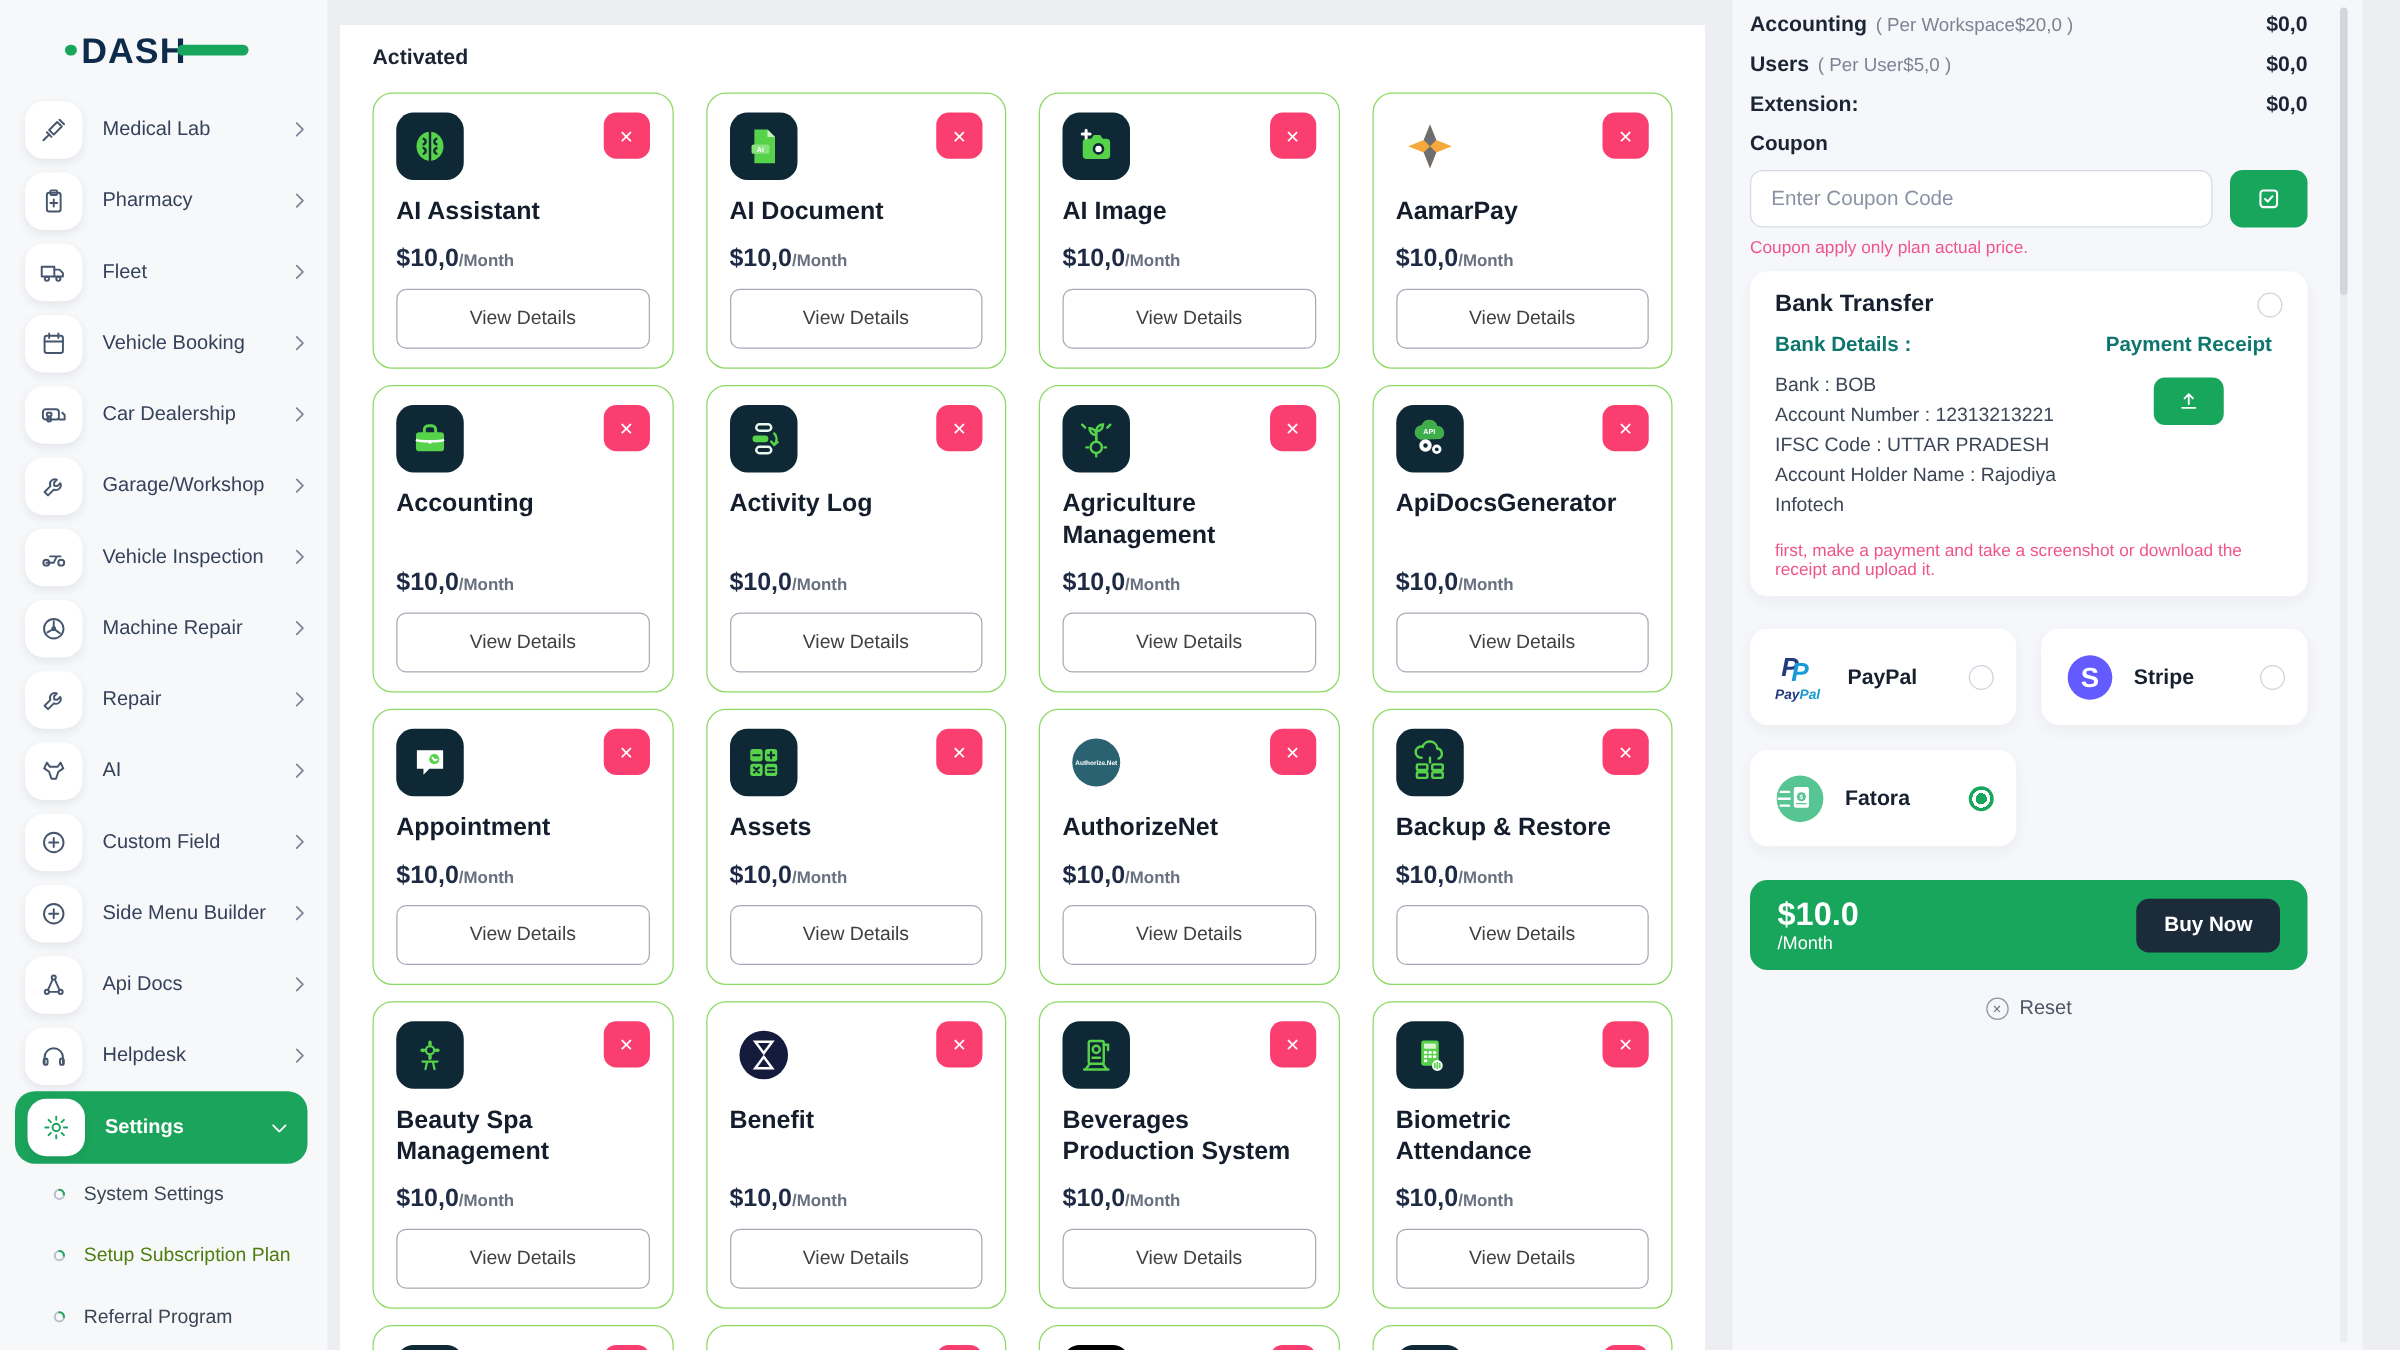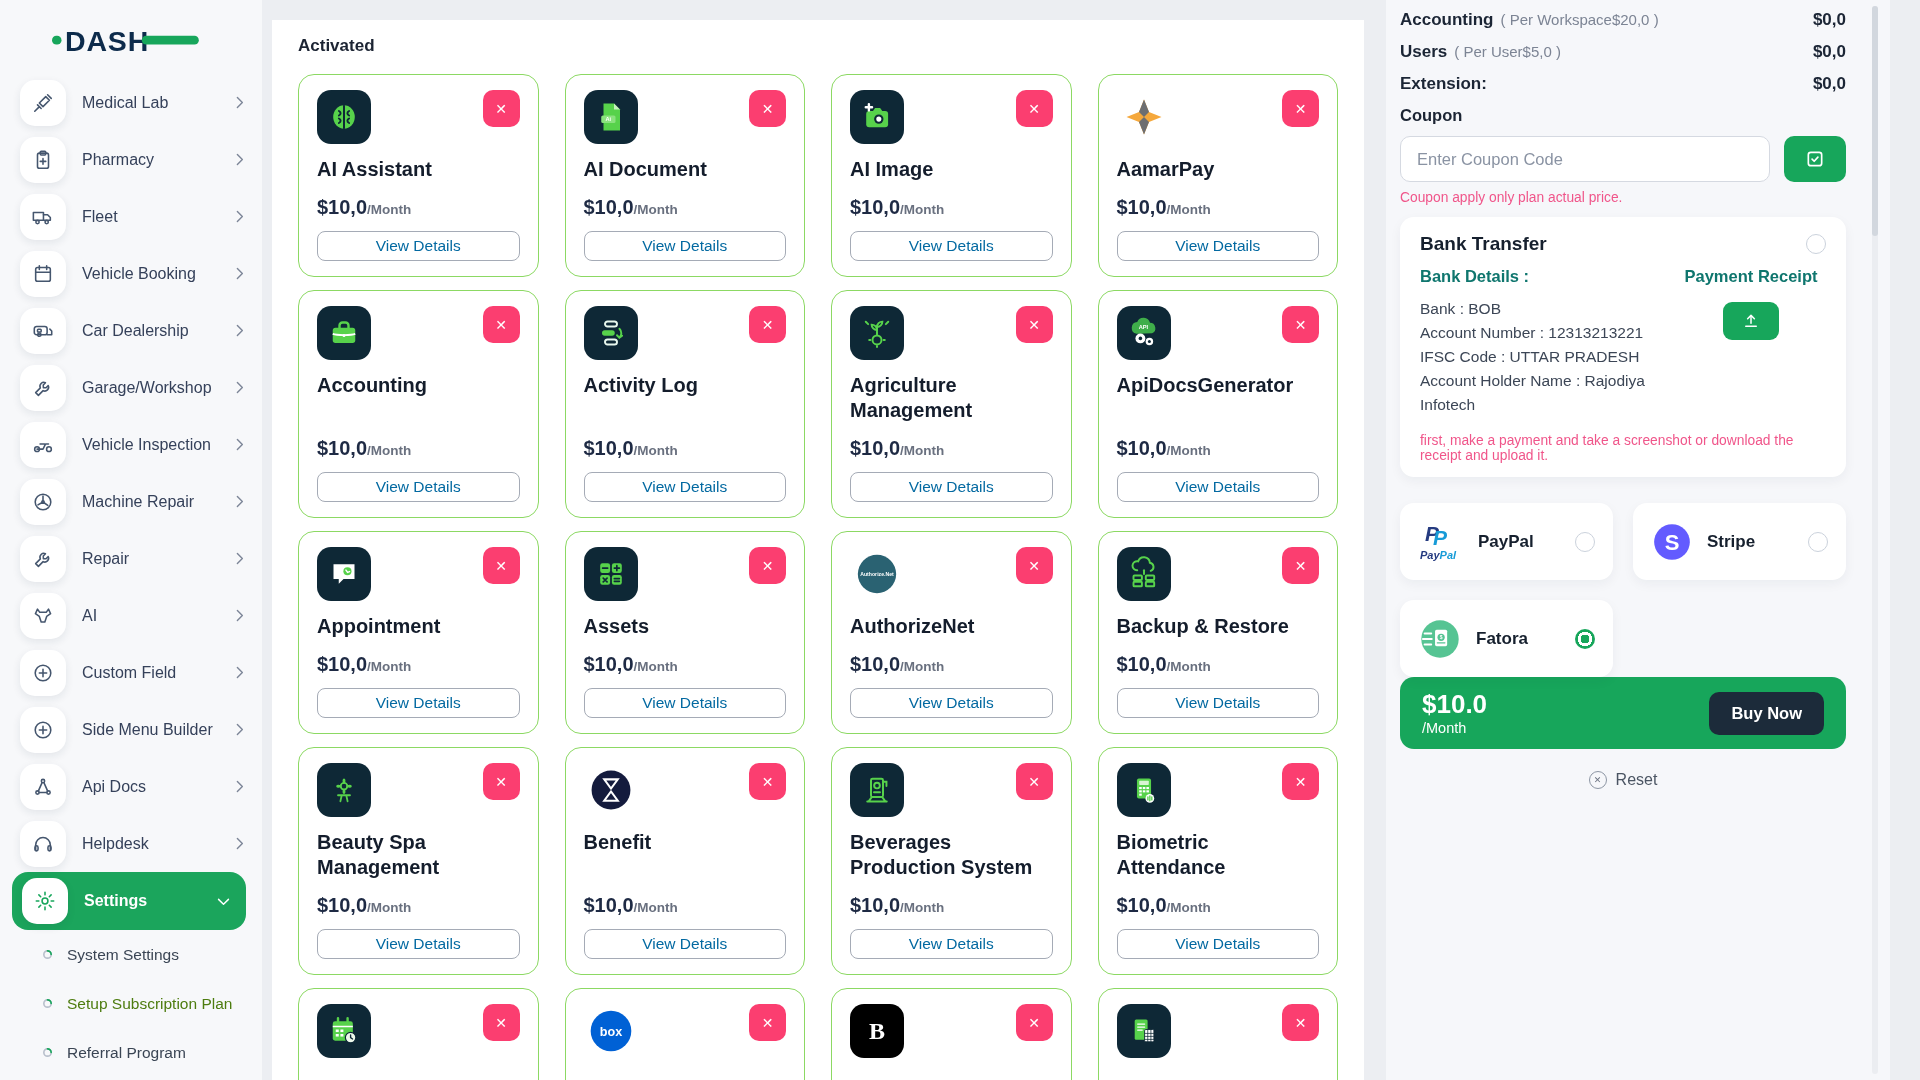--- a/index.html
+++ b/index.html
@@ -33,22 +33,22 @@
     display:flex; flex-direction:column; }
   .card-top { display:flex; justify-content:space-between; align-items:flex-start; }
   .tile { width:54px; height:54px; border-radius:14px; background:#0e2836;
     display:flex; align-items:center; justify-content:center; overflow:hidden; }
   .close { width:37px; height:37px; border-radius:10px; background:#fb3e70; border:none; cursor:pointer;
     color:#fff; font-size:14px; display:flex; align-items:center; justify-content:center; }
   .c-title { margin-top:13px; font-size:20px; font-weight:700; color:#141d2c; line-height:1.25; }
   .price-row { margin-top:auto; padding-top:14px; margin-bottom:12px; }
   .price { font-size:20px; font-weight:800; color:#1e2a44; }
   .per { font-size:13.5px; font-weight:700; color:#69707f; }
-  .vd-btn { height:30px; width:100%; background:#fff; border:1px solid #a5abb6; border-radius:8px;
-    color:#0369a1; font-size:15.5px; cursor:pointer; font-family:inherit; }
+  .vd-btn { height:48px; width:100%; background:#fff; border:1px solid #a5abb6; border-radius:8px;
+    color:#404040; font-size:15.5px; cursor:pointer; font-family:inherit; }
   .card.partial { min-height:230px; }
 
   
   .right { position:absolute; left:1386px; top:0; width:504px; height:1080px;
     background:#f6f7fa; padding:10px 44px 0 14px; }
   .track { position:absolute; right:12px; top:6px; bottom:6px; width:6px; background:#ebedf1; border-radius:3px; }
   .thumb { position:absolute; left:0; top:0; width:6px; height:230px; background:#d2d7de; border-radius:3px; }
   .sum-row { display:flex; align-items:baseline; margin-bottom:12px; }
   .sum-row .lab { font-size:17px; font-weight:700; color:#1b2535; }
   .sum-row .sub { font-size:15px; color:#7c8494; margin-left:7px; }
@@ -75,21 +75,21 @@
   .bank-right { width:150px; text-align:center; }
   .bd-label, .pr-label { font-size:16.5px; font-weight:700; color:#0f766e; }
   .bank-lines { margin-top:11px; font-size:15.5px; color:#3c4656; line-height:1.55; }
   .upload-btn { margin-top:16px; width:56px; height:38px; border:none; border-radius:9px; background:#17a65b;
     cursor:pointer; display:inline-flex; align-items:center; justify-content:center; }
   .bank-note { margin-top:16px; font-size:13.8px; color:#f0558a; }
   .methods { display:grid; grid-template-columns:1fr 1fr; gap:20px; margin-top:26px; }
   .method-card { background:#fff; border-radius:14px; height:77px; padding:0 18px;
     box-shadow:0 4px 12px rgba(20,30,50,.05); display:flex; align-items:center; gap:14px; cursor:pointer; }
   .method-card .m-name { font-size:17px; font-weight:700; color:#16202e; }
-  .total-bar { background:#17a65b; border-radius:14px; padding:13px 22px;
+  .total-bar { margin-top:27px; background:#17a65b; border-radius:14px; padding:13px 22px;
     display:flex; align-items:center; color:#fff; }
   .amt { font-size:26px; font-weight:800; line-height:1.15; }
   .per2 { font-size:14.5px; }
   .buy-btn { margin-left:auto; background:#1c2b3a; color:#fff; border:none; border-radius:10px;
     padding:12px 22px; font-size:16.5px; font-weight:600; cursor:pointer; font-family:inherit; }
   .reset { margin-top:22px; display:flex; align-items:center; justify-content:center; gap:9px;
     color:#4b5563; font-size:16px; cursor:pointer; }
   .circ-x { width:18px; height:18px; border-radius:50%; border:1.5px solid #8d96a4; color:#6b7280;
     font-size:9px; display:flex; align-items:center; justify-content:center; }
 </style>

